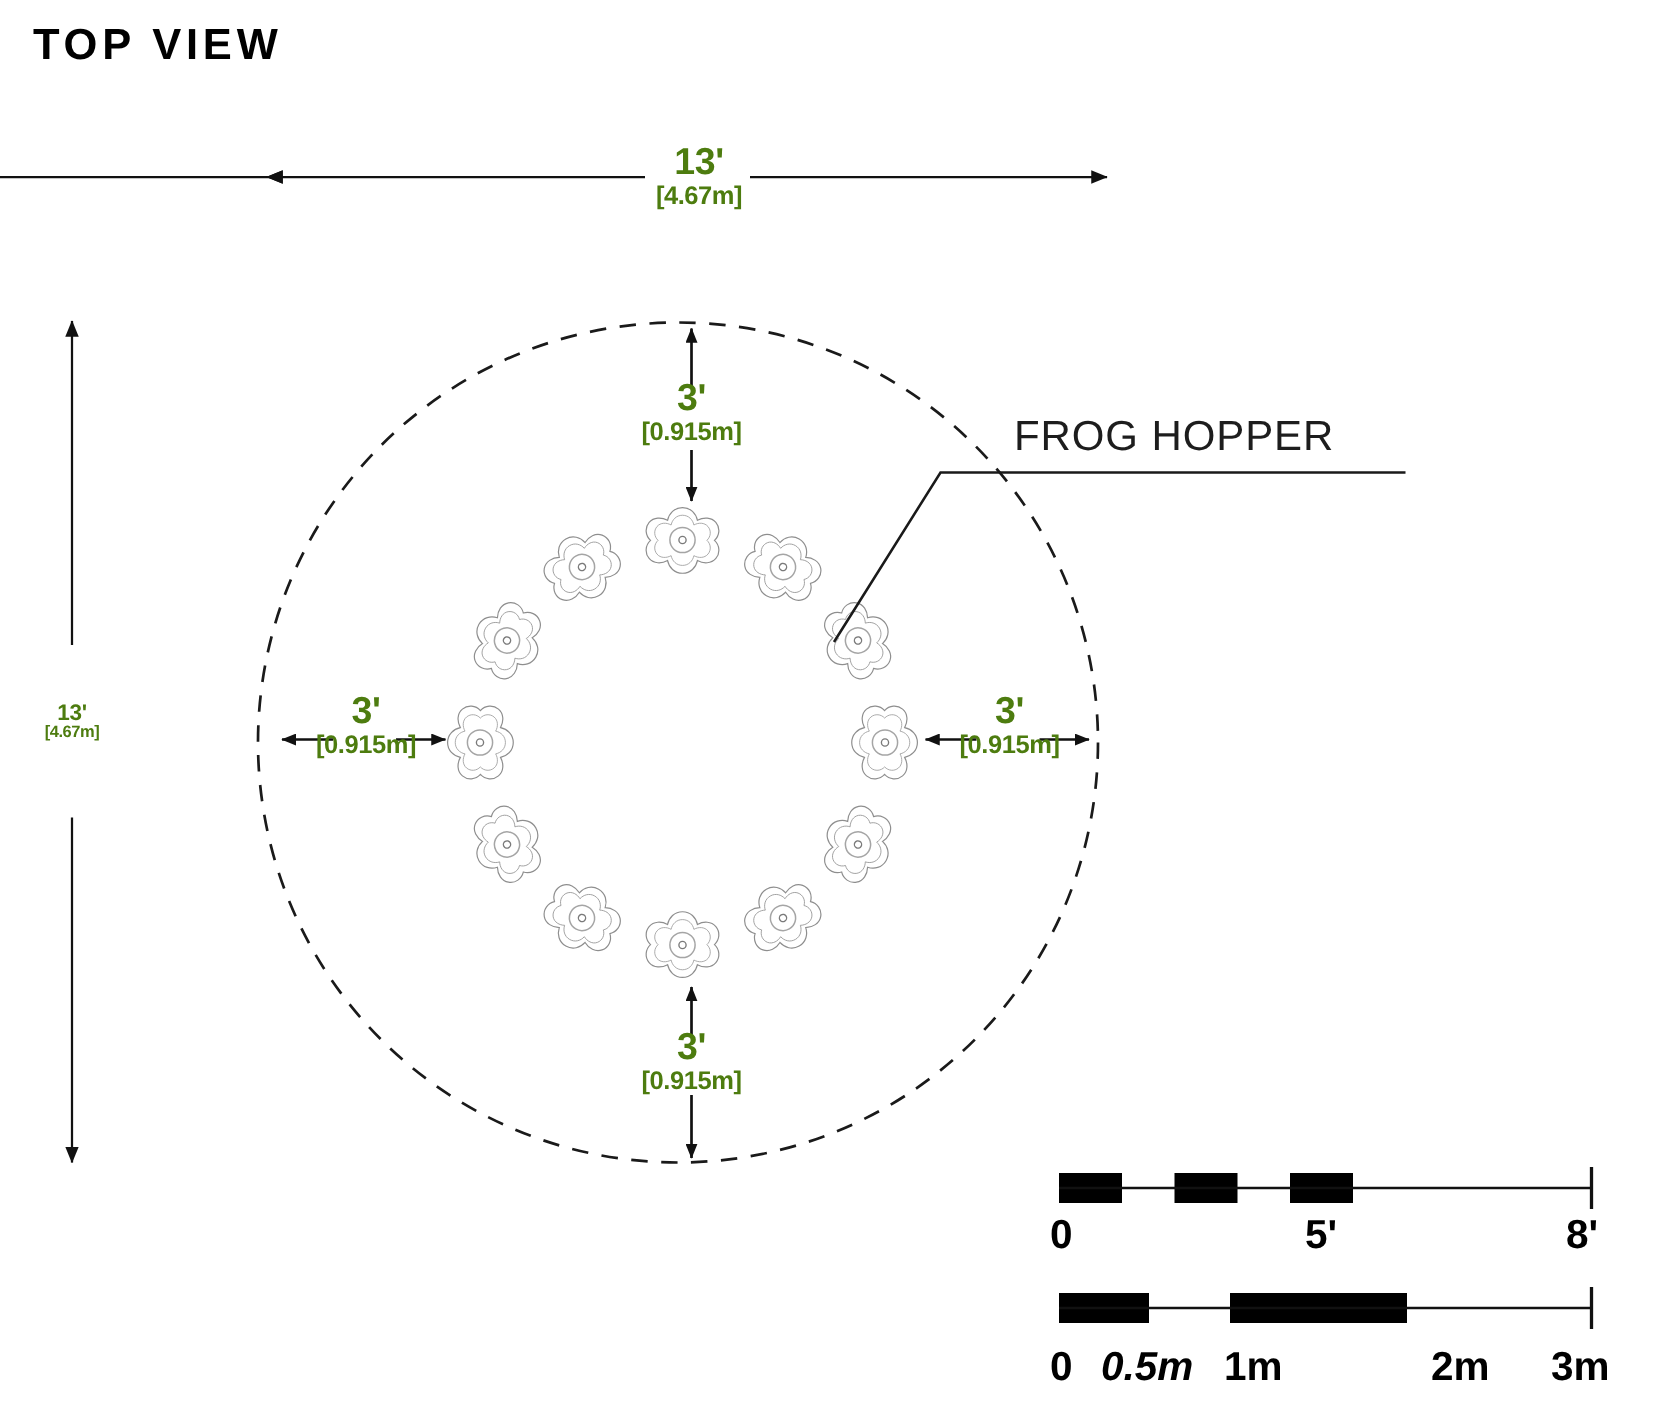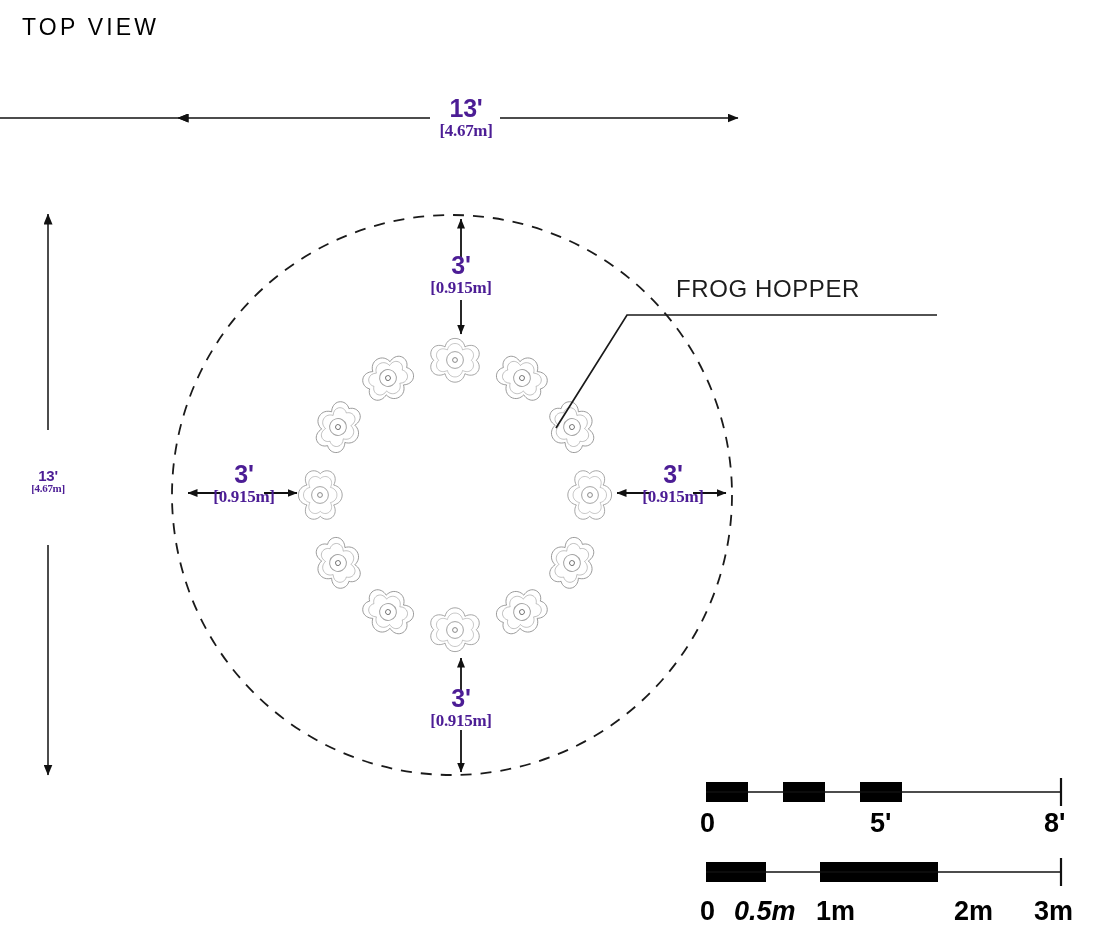--- a/index.html
+++ b/index.html
@@ -24,57 +24,56 @@
     left: 0;
     top: 0;
     width: 1102px;
     height: 940px;
   }
   .view-title {
     position: absolute;
     left: 22px;
     top: 14px;
     font-family: "Liberation Sans", sans-serif;
-    font-size: 23px;
-    font-weight: normal;
+    font-size: 29px;
+    font-weight: bold;
     letter-spacing: 3.2px;
     color: #000000;
     white-space: nowrap;
   }
   .dim-label {
     position: absolute;
     text-align: center;
     font-family: "Liberation Sans", sans-serif;
-    color: #4c1d95;
+    color: #4d7c0f;
     white-space: nowrap;
     line-height: 1.02;
   }
   .dim-label .ft {
     display: block;
     font-size: 25px;
     font-weight: bold;
     letter-spacing: -0.2px;
   }
   .dim-label .mt {
     display: block;
     font-size: 17px;
     font-weight: bold;
     letter-spacing: -0.3px;
-    font-family: Liberation Serif, serif;
   }
   .dim-label.small .ft {
     font-size: 15px;
   }
   .dim-label.small .mt {
     font-size: 11px;
   }
   .callout-label {
     position: absolute;
     font-family: "Liberation Sans", sans-serif;
-    font-size: 24px;
+    font-size: 28px;
     font-weight: 400;
     letter-spacing: 0.6px;
     color: #1d1d1d;
     white-space: nowrap;
   }
   .scale-label {
     position: absolute;
     font-family: "Liberation Sans", sans-serif;
     font-size: 27px;
     font-weight: bold;

